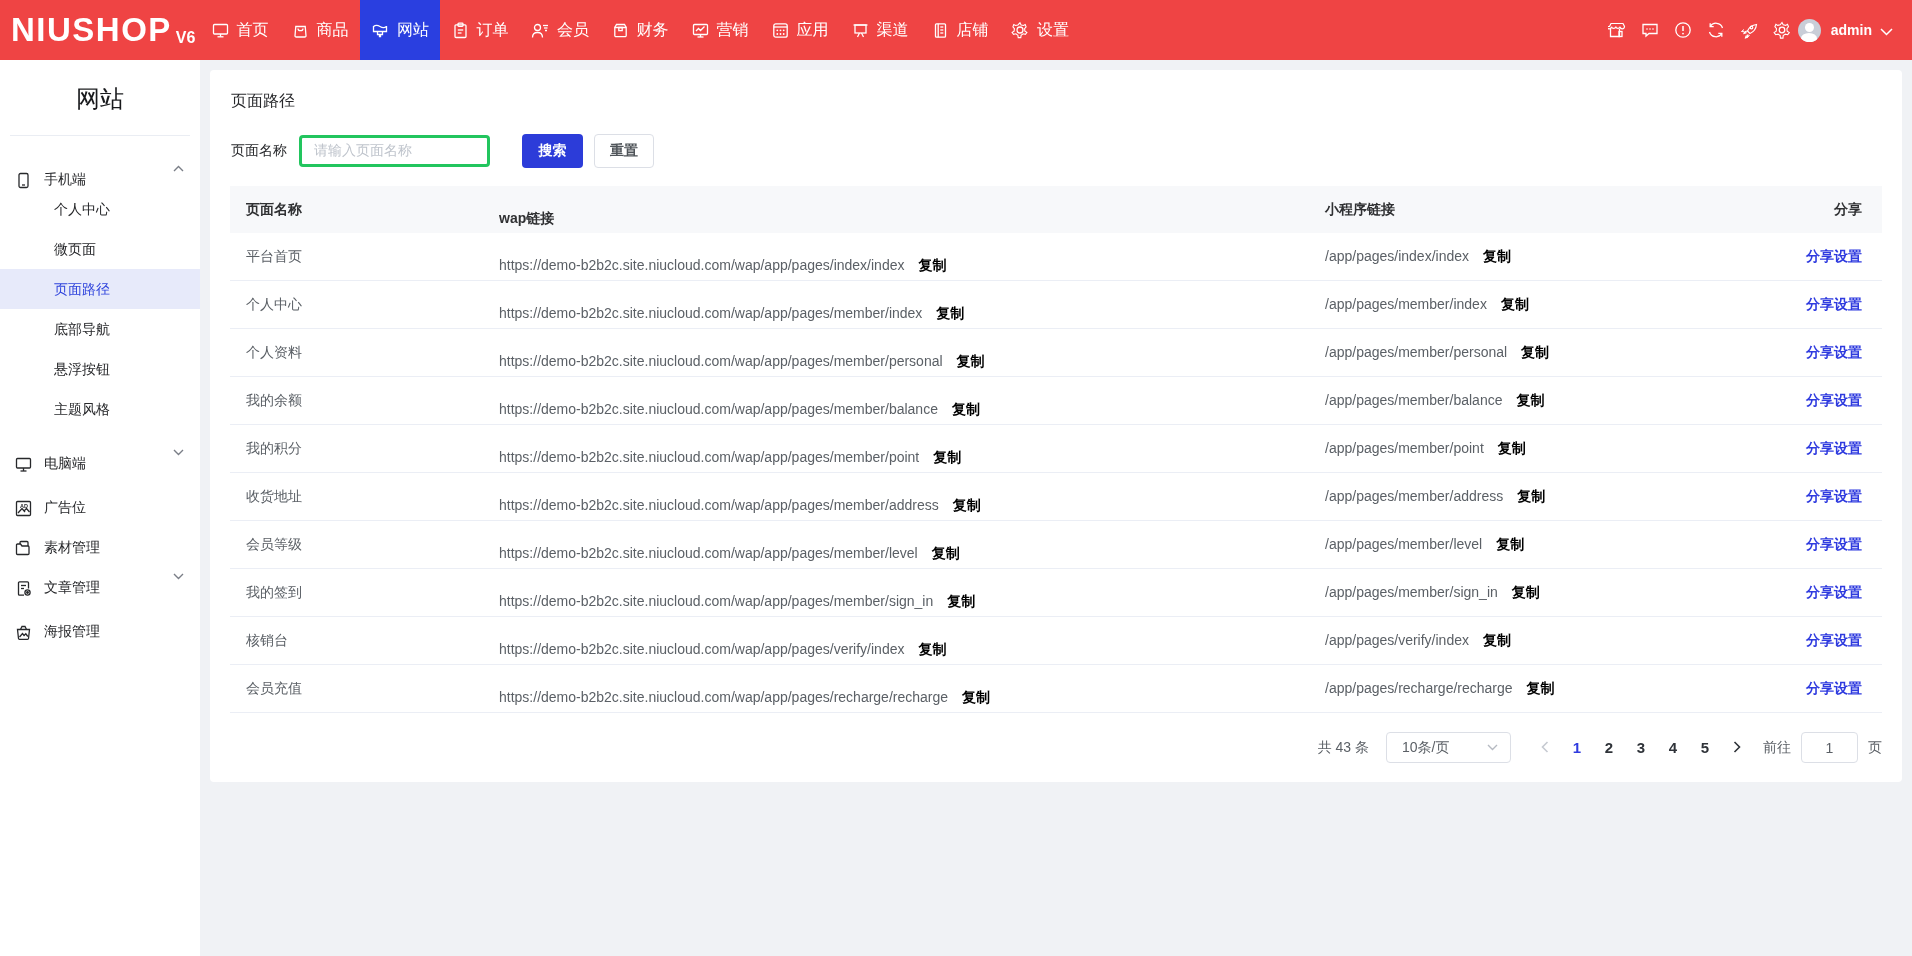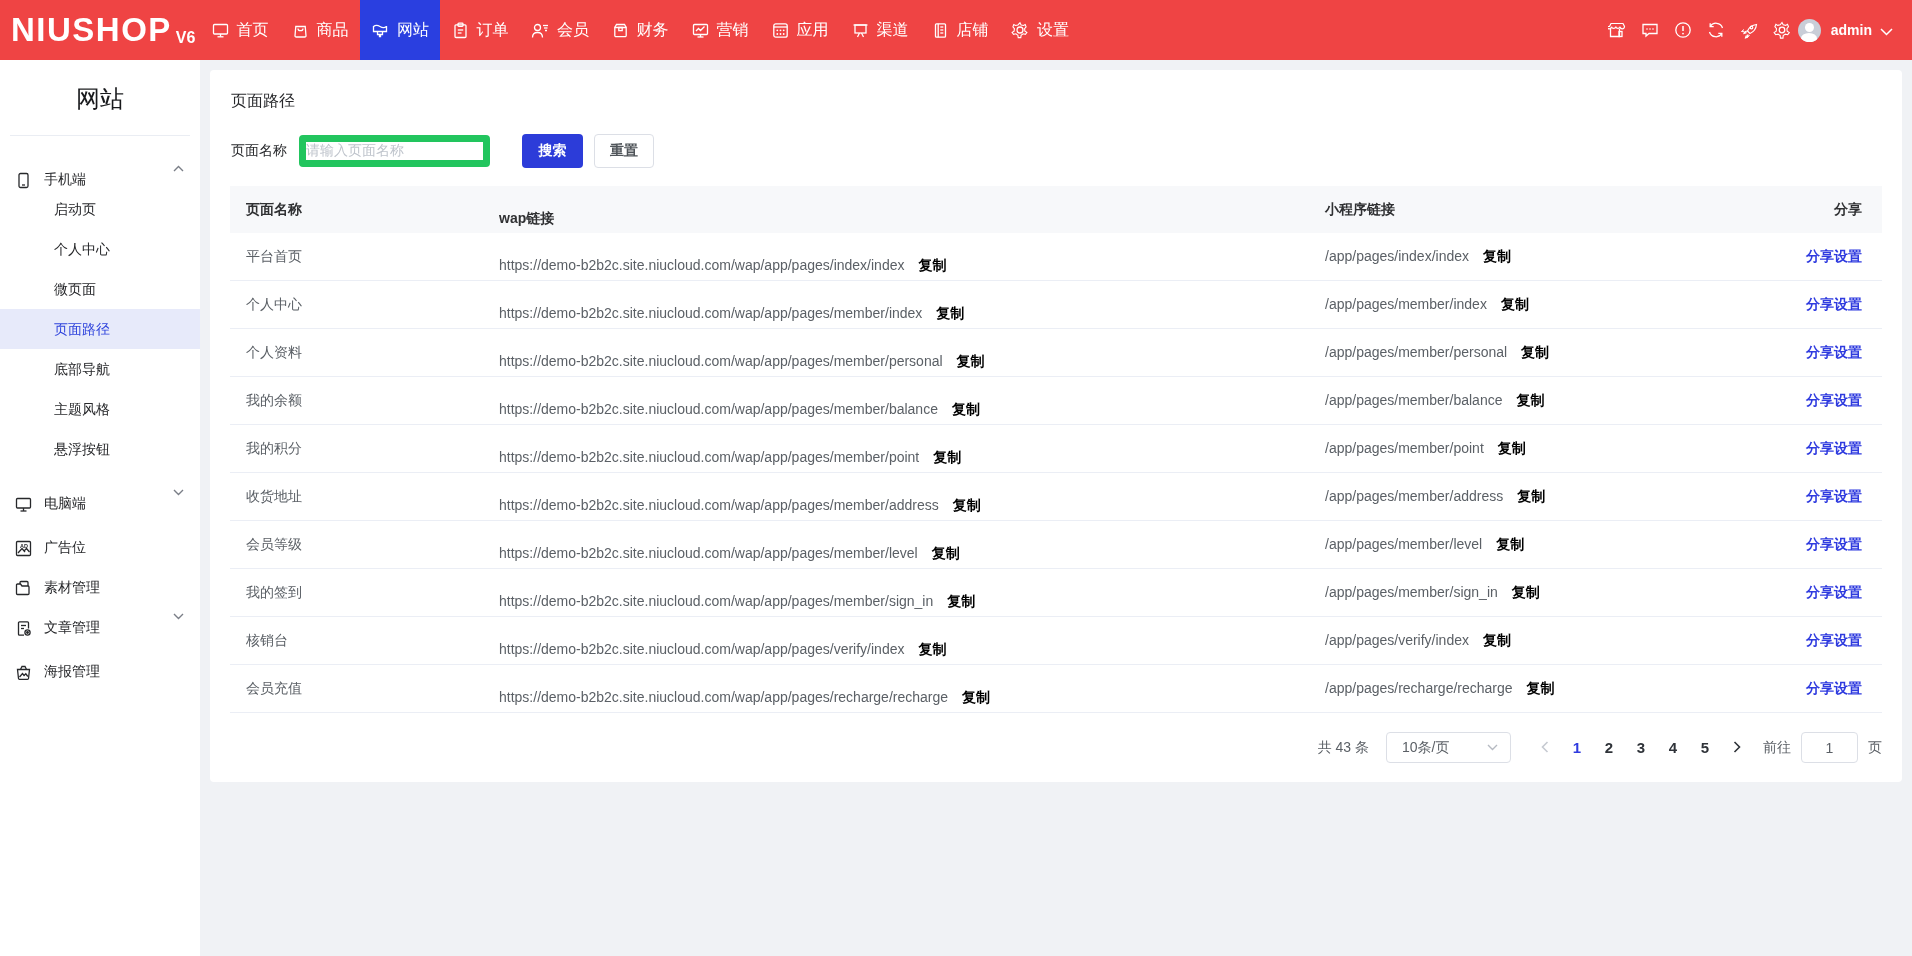--- a/index.html
+++ b/index.html
@@ -35,21 +35,21 @@
 .mi .ar svg { margin:0; }
 .sub { height:40px; line-height:40px; padding-left:54px; font-size:14px; color:#27282b; }
 .sub.act { background:#e7eafa; color:#2f43dc; }
 .gap44 { height:4px; }
 
 
 .card { position:absolute; left:210px; top:70px; width:1692px; height:712px; background:#fff; border-radius:4px; }
 .card h2 { position:absolute; left:21px; top:21px; font-size:16px; font-weight:normal; color:#27282b; }
 .frm { position:absolute; left:21px; top:64px; height:34px; display:flex; align-items:center; }
 .frm .lb { font-size:14px; color:#27282b; margin-right:12px; }
-.inp { width:191px; height:32px; border:7px solid #22c55e; border-radius:4px; display:flex; align-items:center; color:#bfc4cc; font-size:14px; background:#fff;text-align:center; }
+.inp { width:191px; height:32px; border:3px solid #22c55e; border-radius:4px; padding-left:12px; display:flex; align-items:center; color:#bfc4cc; font-size:14px; background:#fff;text-align:center; }
 .btn-b { margin-left:32px; width:61px; height:34px; background:#2c3cd9; color:#fff; border-radius:4px; font-size:14px; font-weight:bold; display:flex; align-items:center; justify-content:center; }
 .btn-w { margin-left:11px; width:60px; height:34px; background:#fff; border:1px solid #dcdfe6; color:#4f5459; border-radius:4px; font-size:14px; font-weight:bold; display:flex; align-items:center; justify-content:center; }
 
 .tbl { position:absolute; left:20px; top:116px; width:1652px; }
 .trh { display:flex; height:47px; align-items:center; background:#f7f8fa; font-weight:bold; color:#303133; }
 .tr { display:flex; height:48px; align-items:center; border-bottom:1px solid #ebeef5; color:#5b6066; }
 .c1 { width:253px; padding-left:16px; }
 .c2 { width:826px; padding-left:16px;margin-top:19px; }
 .c3 { width:463px; padding-left:16px; }
 .c4 { flex:1; text-align:right; padding-right:20px; }
@@ -72,27 +72,26 @@
 <div class="side">
   <h1>网站</h1>
   <div class="hr"></div>
   <div class="menu">
     <div class="mi"><svg width="17" height="17" viewBox="0 0 17 17" fill="none" stroke="#27282b" stroke-width="1.3">
           <rect x="4" y="1.5" width="9" height="14" rx="1.5"></rect>
           <line x1="7" y1="13" x2="10" y2="13"></line>
         </svg>手机端<span class="ar"><svg width="11" height="7" viewBox="0 0 11 7" fill="none" stroke="#7a7e87" stroke-width="1.4">
             <polyline points="1,6 5.5,1.5 10,6"></polyline>
           </svg></span></div>
-    <div class="sub">启动页</div>
     <div class="sub">个人中心</div>
     <div class="sub">微页面</div>
     <div class="sub act">页面路径</div>
     <div class="sub">底部导航</div>
+    <div class="sub">悬浮按钮</div>
     <div class="sub">主题风格</div>
-    <div class="sub">悬浮按钮</div>
     <div class="gap44"></div>
     <div class="mi"><svg width="17" height="17" viewBox="0 0 17 17" fill="none" stroke="#27282b" stroke-width="1.3">
           <rect x="1.5" y="2.5" width="14" height="9.5" rx="1"></rect>
           <line x1="8.5" y1="12" x2="8.5" y2="15"></line>
           <line x1="5.5" y1="15" x2="11.5" y2="15"></line>
         </svg>电脑端<span class="ar"><svg width="11" height="7" viewBox="0 0 11 7" fill="none" stroke="#7a7e87" stroke-width="1.4">
             <polyline points="1,1 5.5,5.5 10,1"></polyline>
           </svg></span></div>
     <div class="gap44"></div>
     <div class="mi"><svg width="17" height="17" viewBox="0 0 17 17" fill="none" stroke="#27282b" stroke-width="1.3">

